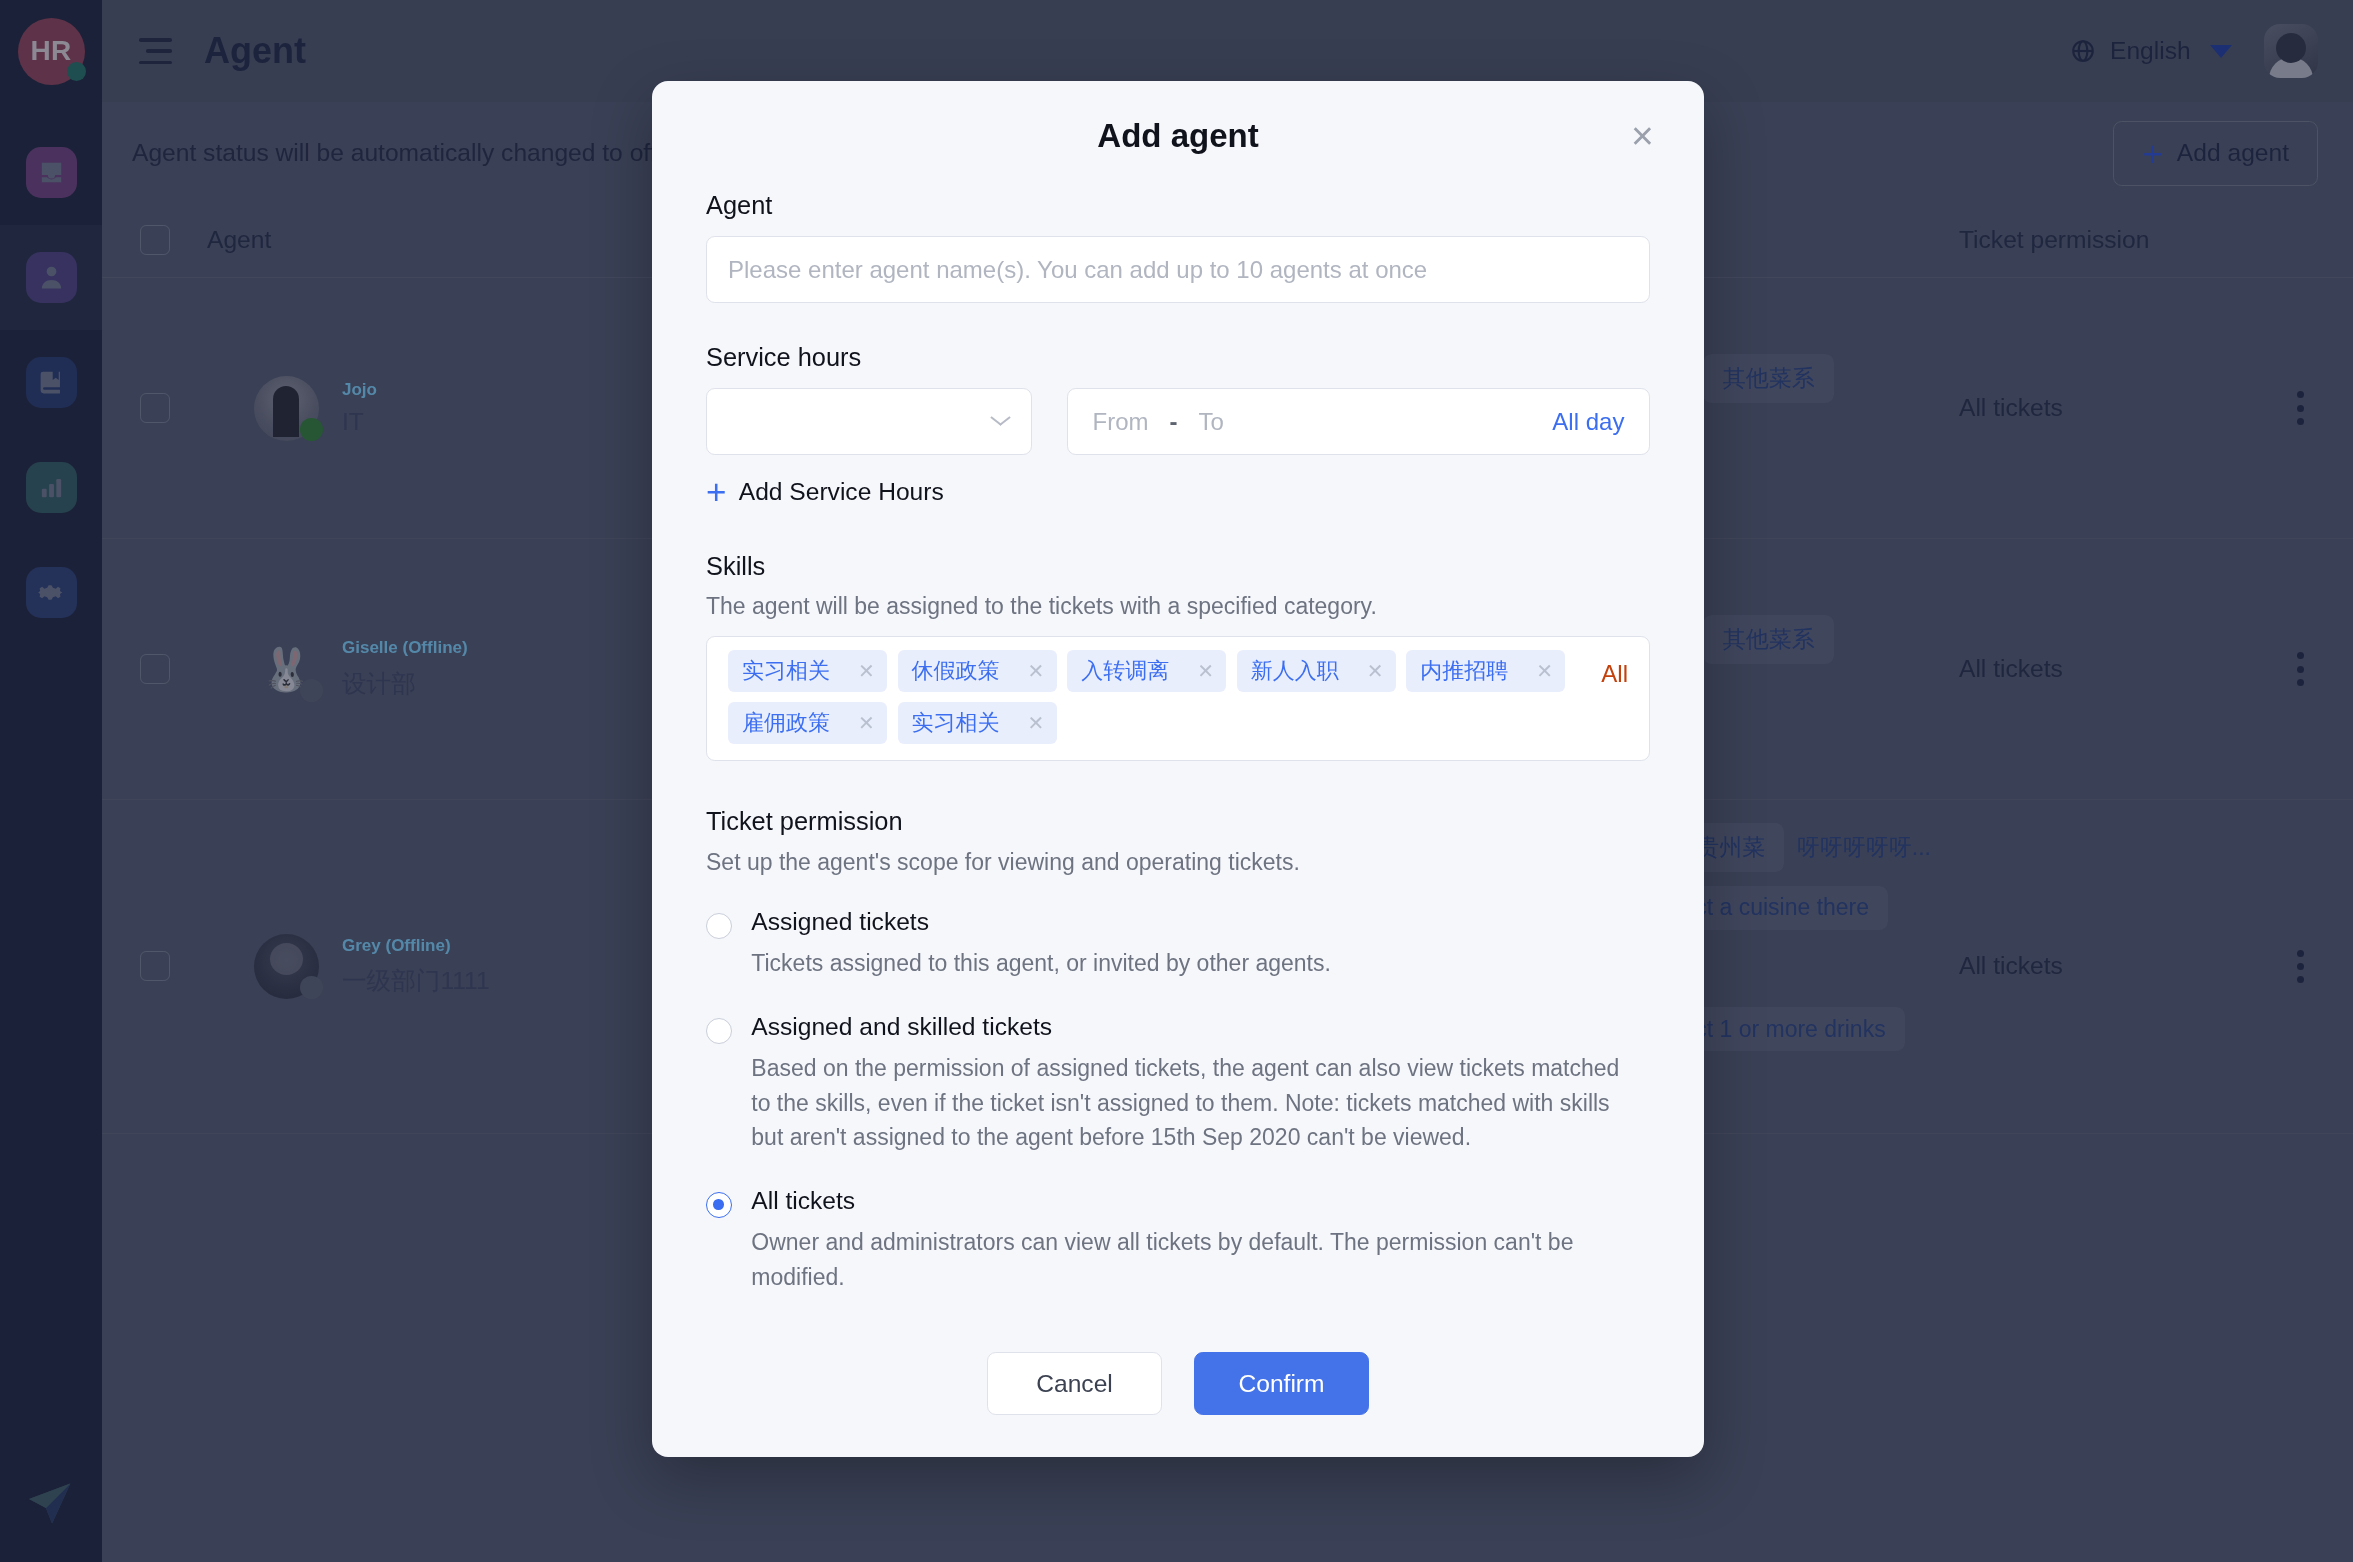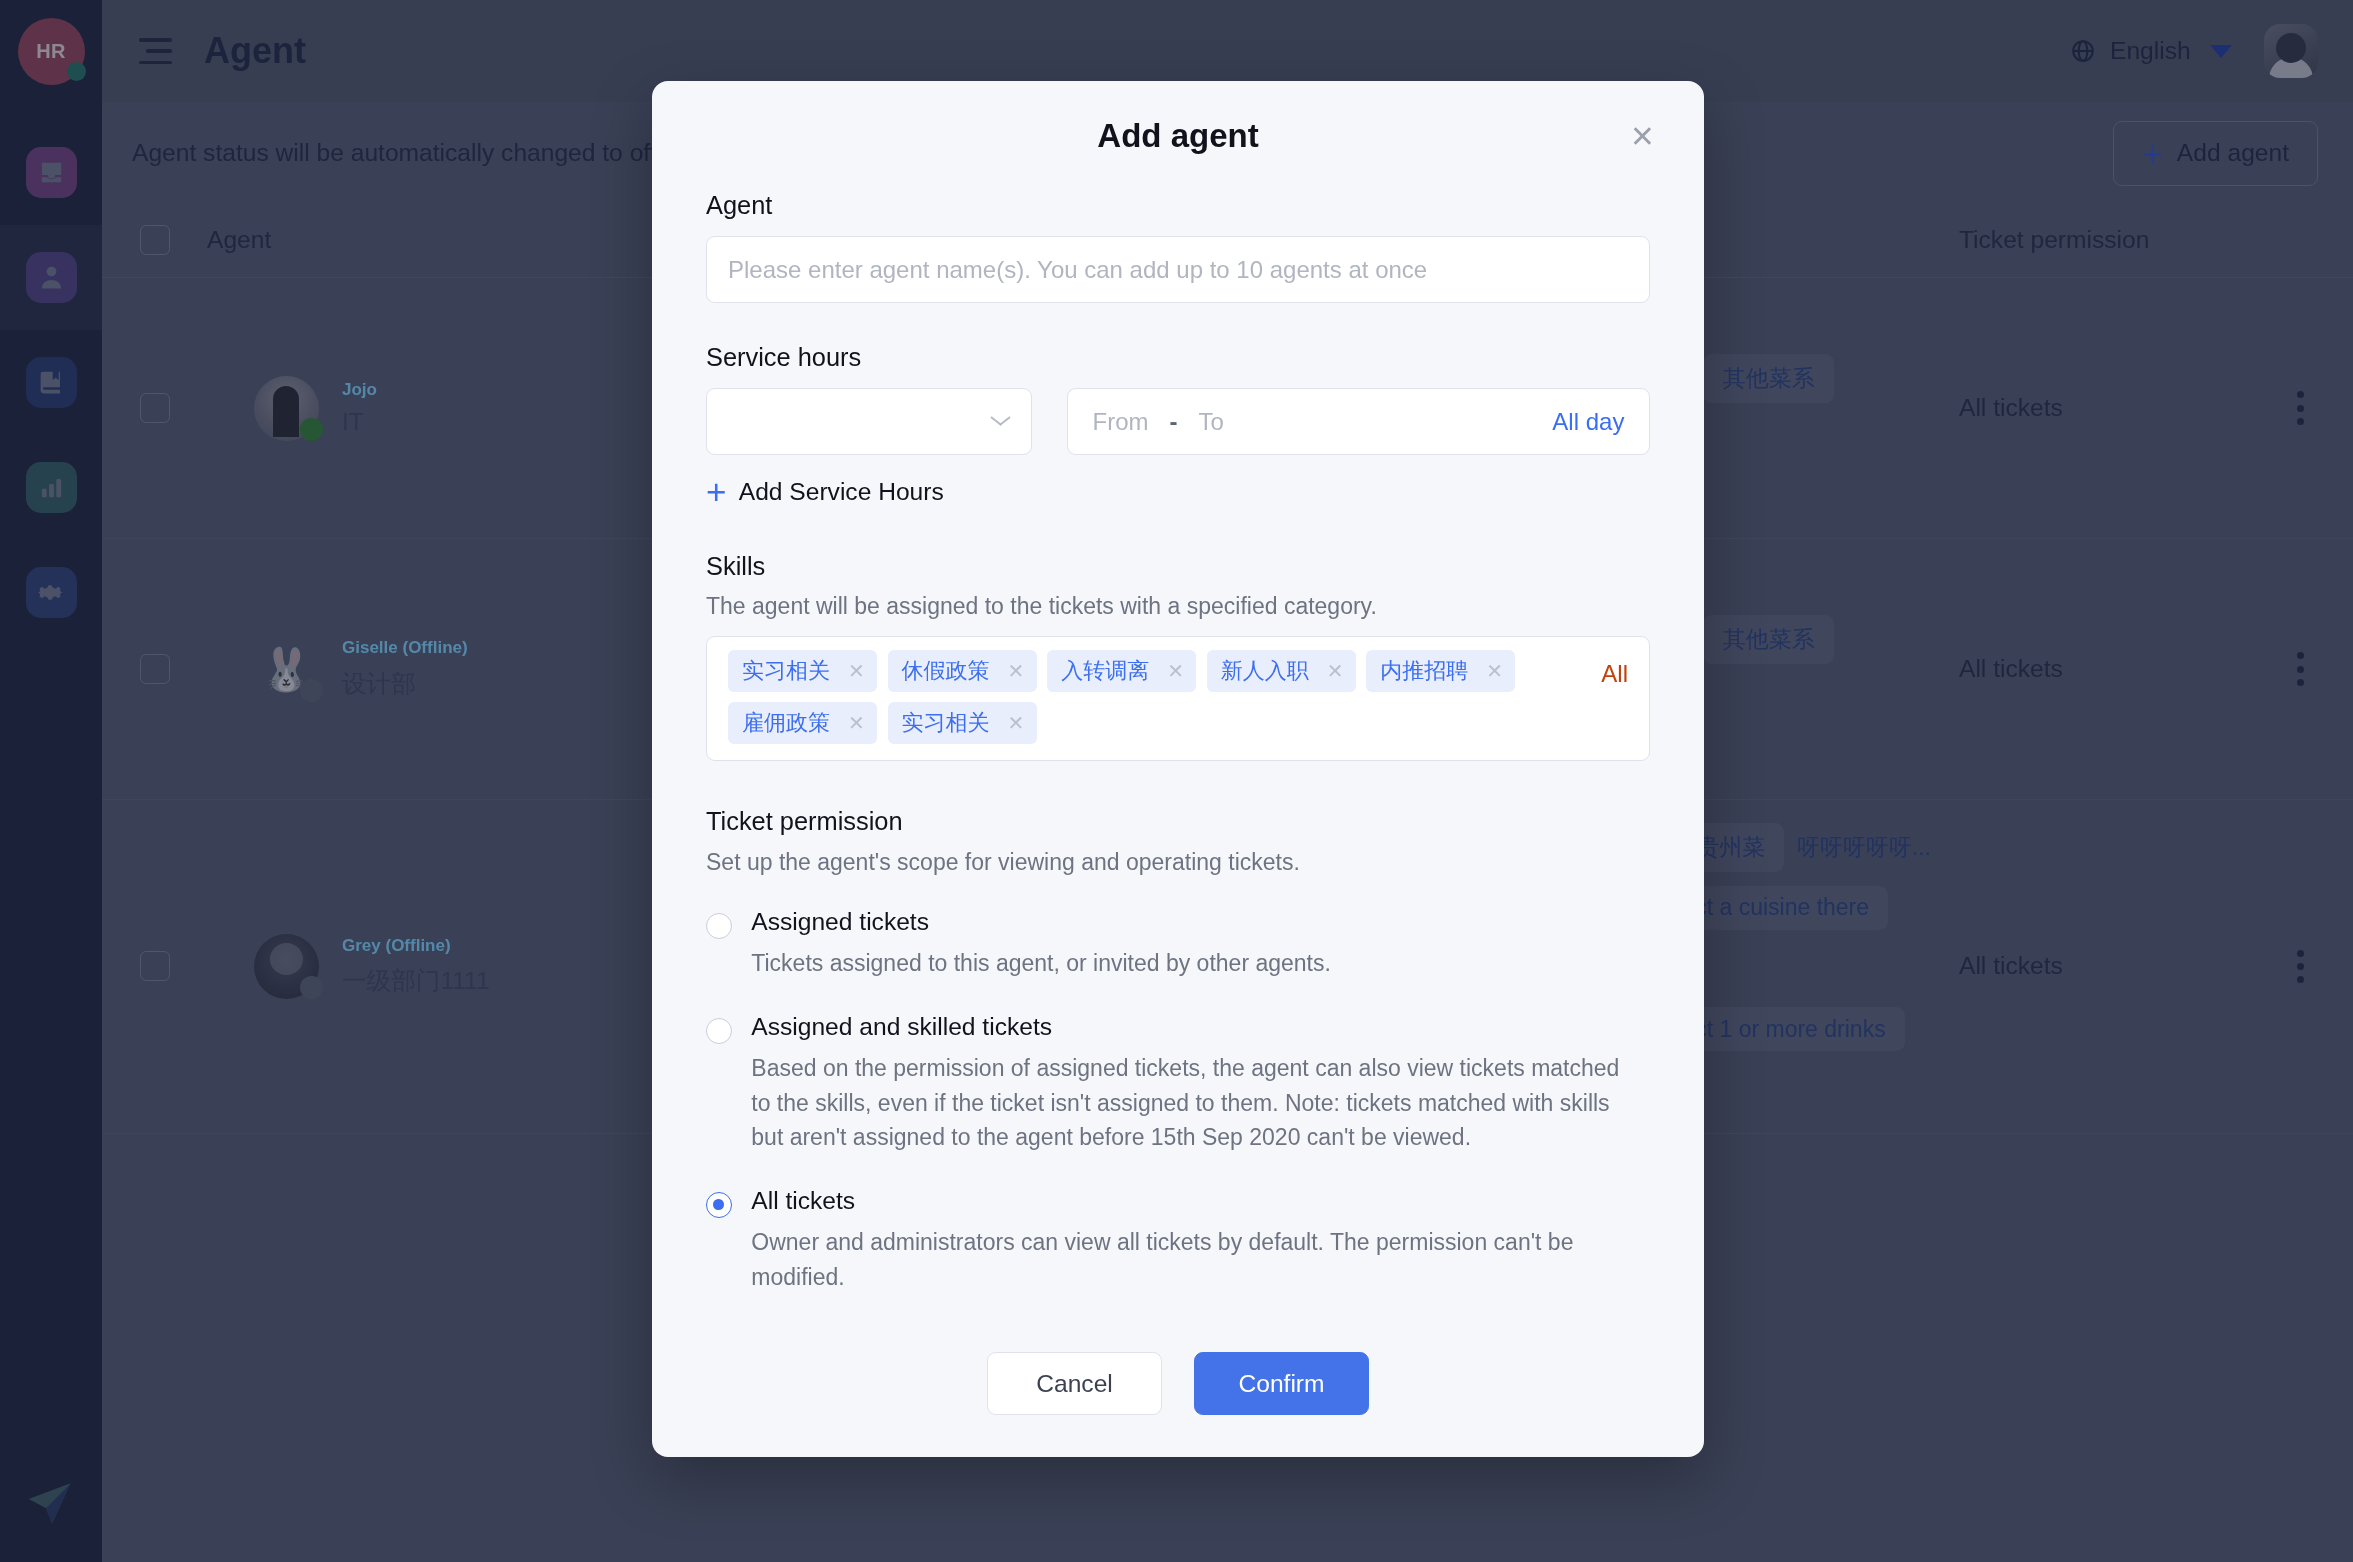--- a/index.html
+++ b/index.html
@@ -15,21 +15,21 @@
 
   .rail {
     position: absolute; left: 0; top: 0; width: 102px; height: 1563px;
     background: #1b2239;
     display: flex; flex-direction: column; align-items: center;
   }
   .rail-avatar {
     position: relative; margin-top: 17.5px; width: 67px; height: 67px;
     border-radius: 50%; background: #8d3f55;
     display: flex; align-items: center; justify-content: center;
-    color: #dcd3d8; font-size: 20px; font-weight: bold; letter-spacing: 0.4px;
+    color: #dcd3d8; font-size: 28px; font-weight: bold; letter-spacing: 0.4px;
   }
   .rail-avatar .dot {
     position: absolute; right: -1.8px; bottom: 3.5px;
     width: 19.3px; height: 19.3px; border-radius: 50%;
     background: #1f6f63;
   }
   .rail-items { margin-top: 35px; display: flex; flex-direction: column; gap: 0; width: 100%; }
   .rail-item {
     height: 105px; width: 100%;
     display: flex; align-items: center; justify-content: center;
@@ -174,21 +174,21 @@
   .add-hours .p { color:#3b6ef0; font-size: 35px; font-weight: 300; line-height: .8; }
   .sec-title { font-size: 25.4px; color:#11131c; margin-top: 46px; }
   .sec-sub { font-size: 23px; color:#6d7381; margin-top: 12.3px; }
   .skills-box {
     margin-top: 16px; border:0.9px solid #dfe2ea; border-radius: 8.8px; background:#fff;
     padding: 12.3px 21px 16px; display:flex; flex-wrap: wrap; align-items:flex-start; gap: 10.5px 10.5px;
     position: relative; min-height: 98px;
   }
   .sk-tag {
     background: #e9eefc; color:#3b6ef0; font-size: 22px;
-    padding: 6.1px 12.3px 6.1px 14px; border-radius: 6.1px; display:flex; align-items:center; gap: 18px;
+    padding: 6.1px 12.3px 6.1px 14px; border-radius: 6.1px; display:flex; align-items:center; gap: 28px;
   }
   .sk-x { color:#b9c0cf; font-size: 20px; line-height:1; }
   .sk-all { position:absolute; right: 21px; top: 23px; color:#c2410c; font-size: 24px; text-align: center; }
   .radio-item { display:flex; gap: 19.3px; margin-top: 32px; }
   .radio {
     flex: none; width: 26px; height: 26px; border-radius: 50%;
     border: 1.8px solid #c9ced9; background:#fff; margin-top: 5.3px;
   }
   .radio.on { border-color:#3b6ef0; background:#fff; position:relative; }
   .radio.on::after {

